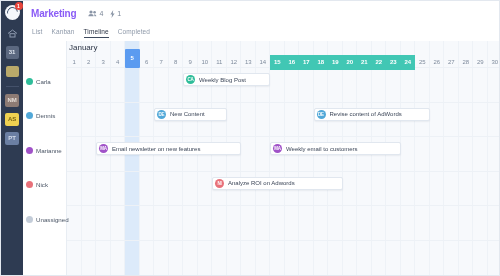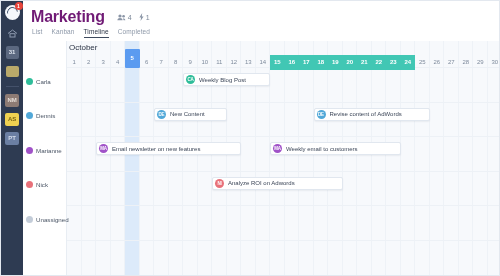--- a/index.html
+++ b/index.html
@@ -106,23 +106,23 @@
     background: #ffffff;
     box-sizing: border-box;
   }
   .title-row {
     position: absolute;
     left: 8px; top: 7px;
     display: flex;
     align-items: center;
   }
   .proj-title {
-    font-size: 16px;
-    font-weight: bold;
-    color: #701a75;
+    font-size: 10px;
+    font-weight: bold;
+    color: #8b5cf6;
     letter-spacing: -0.2px;
   }
   .meta {
     display: flex;
     align-items: center;
     margin-left: 7px;
     gap: 2px;
     color: #7b8798;
     font-size: 7px;
   }
@@ -404,21 +404,21 @@
         <div class="daycol" style="left: 420.5px;"></div>
       </div>
     <div id="rowlines">
         <div class="rowline" style="top: 26px;"></div>
         <div class="rowline" style="top: 60.6px;"></div>
         <div class="rowline" style="top: 95.2px;"></div>
         <div class="rowline" style="top: 129.8px;"></div>
         <div class="rowline" style="top: 164.4px;"></div>
         <div class="rowline" style="top: 199px;"></div>
       </div>
-    <div class="month-label">October</div>
+    <div class="month-label">January</div>
     <div class="sel-band" id="selband" style="left: 203px; width: 145px; background: rgb(65, 199, 180);"></div>
     <div class="daynums" id="daynums">
         <div class="daynum" style="left: 0px;">1</div>
         <div class="daynum" style="left: 14.5px;">2</div>
         <div class="daynum" style="left: 29px;">3</div>
         <div class="daynum" style="left: 43.5px;">4</div>
         <div class="daynum today" style="left: 58px; background: rgb(91, 155, 240);">5</div>
         <div class="daynum" style="left: 72.5px;">6</div>
         <div class="daynum" style="left: 87px;">7</div>
         <div class="daynum" style="left: 101.5px;">8</div>

